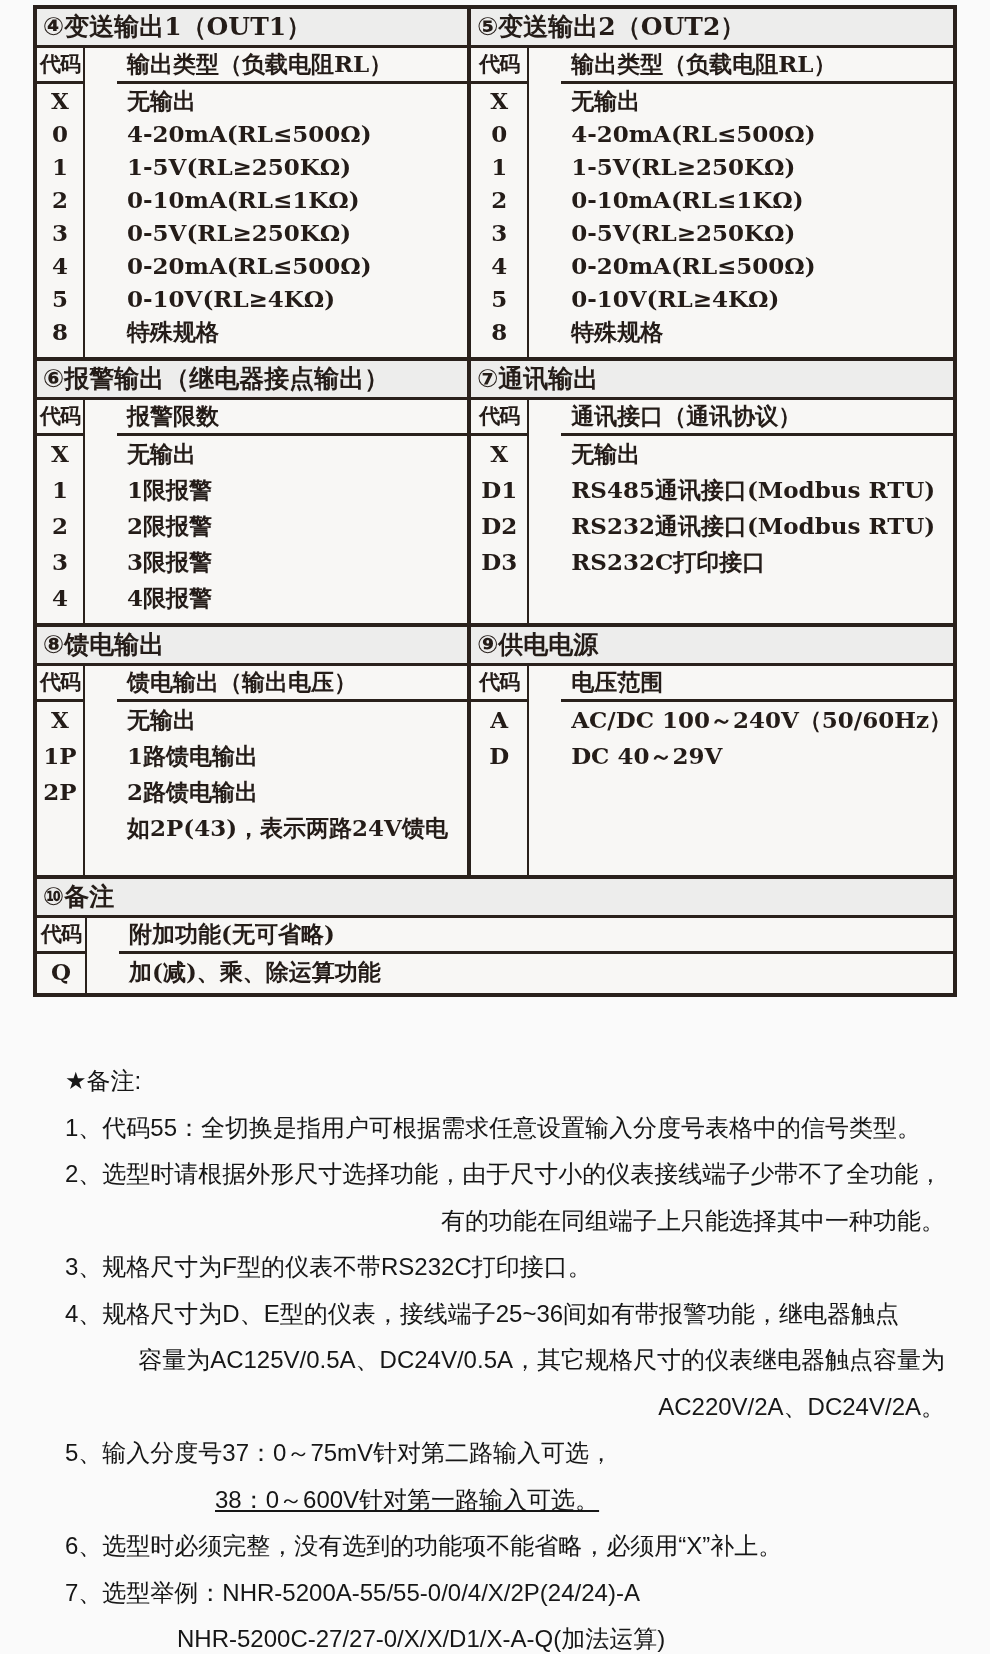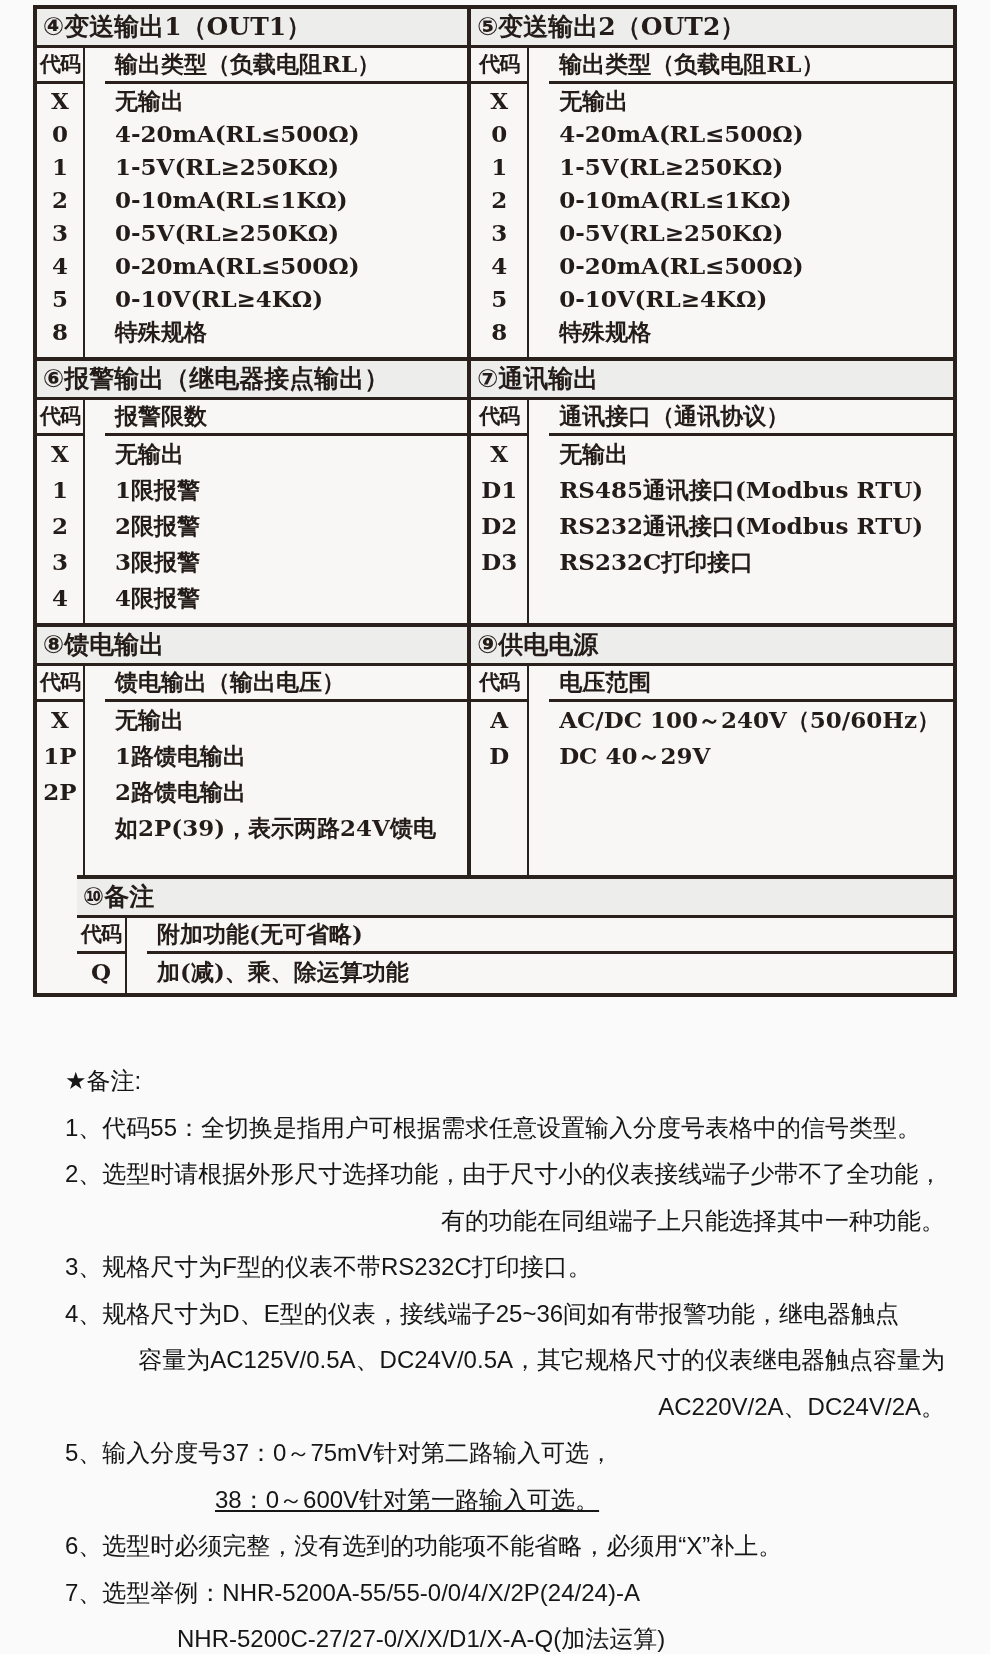--- a/index.html
+++ b/index.html
@@ -34,21 +34,21 @@
   .half.right{flex:1;}
   .sec-header{
     height:39px;line-height:35px;
     background:var(--headerbg);
     border-bottom:3px solid var(--border);
     font-size:25px;font-weight:bold;
     padding-left:6px;
     font-family:"DejaVu Serif","DejaVu Sans",serif;
     white-space:nowrap;overflow:hidden;
   }
-  .body{flex:1;display:flex;min-height:0;overflow:hidden;}
+  .body{flex:1;display:flex;min-height:0;overflow:hidden;gap:12px;}
   .codecol{
     flex:0 0 48px;width:48px;
     border-right:2px solid var(--border);
     display:flex;flex-direction:column;
   }
   .half.right .codecol{flex-basis:58px;width:58px;}
   .fullsec .codecol{flex-basis:50px;width:50px;}
   .desccol{flex:1;display:flex;flex-direction:column;min-width:0;padding-left:20px;}
   .cell{
     font-size:23px;font-weight:bold;
@@ -62,21 +62,21 @@
     height:36px;line-height:32px;
     border-bottom:3px solid var(--border);
   }
   .cell.colhead.code{font-size:21px;letter-spacing:-1px;}
   .s1 .cell{height:33px;line-height:33px;}
   .s2 .cell,.s3 .cell,.s4 .cell{height:36px;line-height:36px;}
   .s1 .cell.colhead,.s2 .cell.colhead,.s3 .cell.colhead,.s4 .cell.colhead{height:36px;line-height:32px;}
   .s1{height:348px;}
   .s2{height:266px;}
   .s3{height:252px;}
-  .s4{height:118px;display:flex;flex-direction:column;margin-left:40px;}
+  .s4{height:118px;display:flex;flex-direction:column;}
   .s4 .body{flex:1;}
   .s4 .cell.desc{font-size:23px;}
   
   .notes{
     position:absolute;left:65px;top:1058px;width:880px;
     color:var(--notestext);
     font-size:24px;line-height:46.5px;
     font-family:"Liberation Sans","DejaVu Sans",sans-serif;
   }
   .note-line{white-space:nowrap;}
@@ -200,21 +200,21 @@
             <div class="cell code">X</div>
             <div class="cell code">1P</div>
             <div class="cell code">2P</div>
             <div class="cell code"></div>
           </div>
           <div class="desccol">
             <div class="cell colhead desc">馈电输出（输出电压）</div>
             <div class="cell desc">无输出</div>
             <div class="cell desc">1路馈电输出</div>
             <div class="cell desc">2路馈电输出</div>
-            <div class="cell desc">如2P(39)，表示两路24V馈电</div>
+            <div class="cell desc">如2P(43)，表示两路24V馈电</div>
           </div>
         </div>
       </div>
       <div class="half right">
         <div class="sec-header">⑨供电电源</div>
         <div class="body">
           <div class="codecol">
             <div class="cell colhead code">代码</div>
             <div class="cell code">A</div>
             <div class="cell code">D</div>

